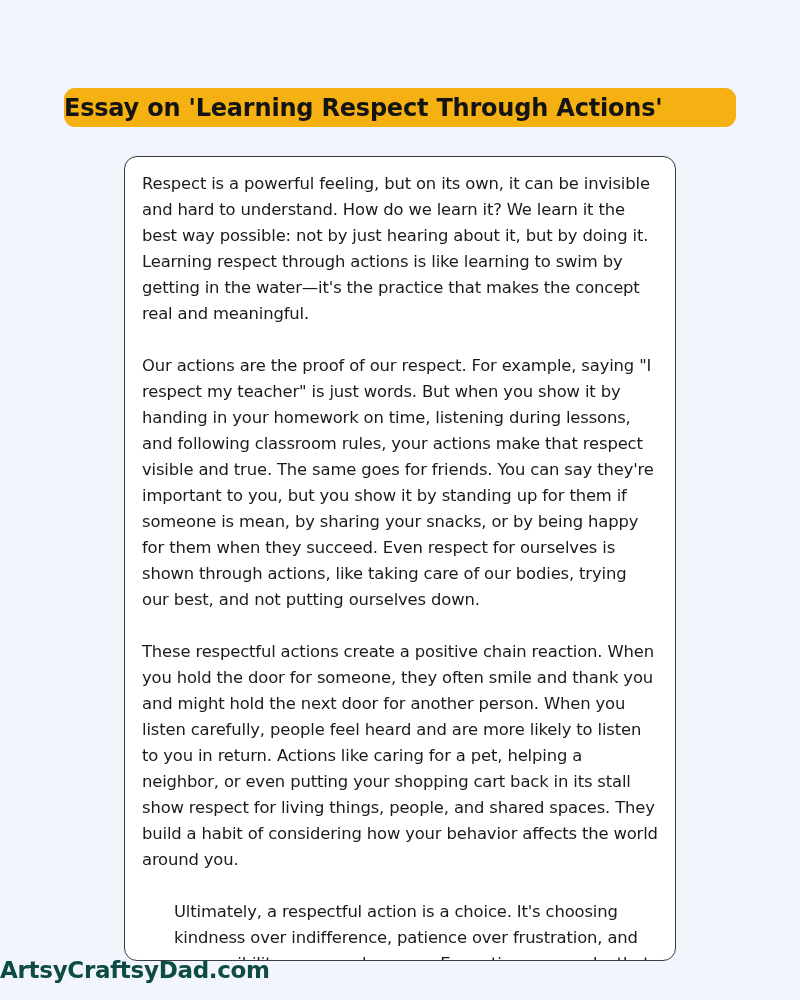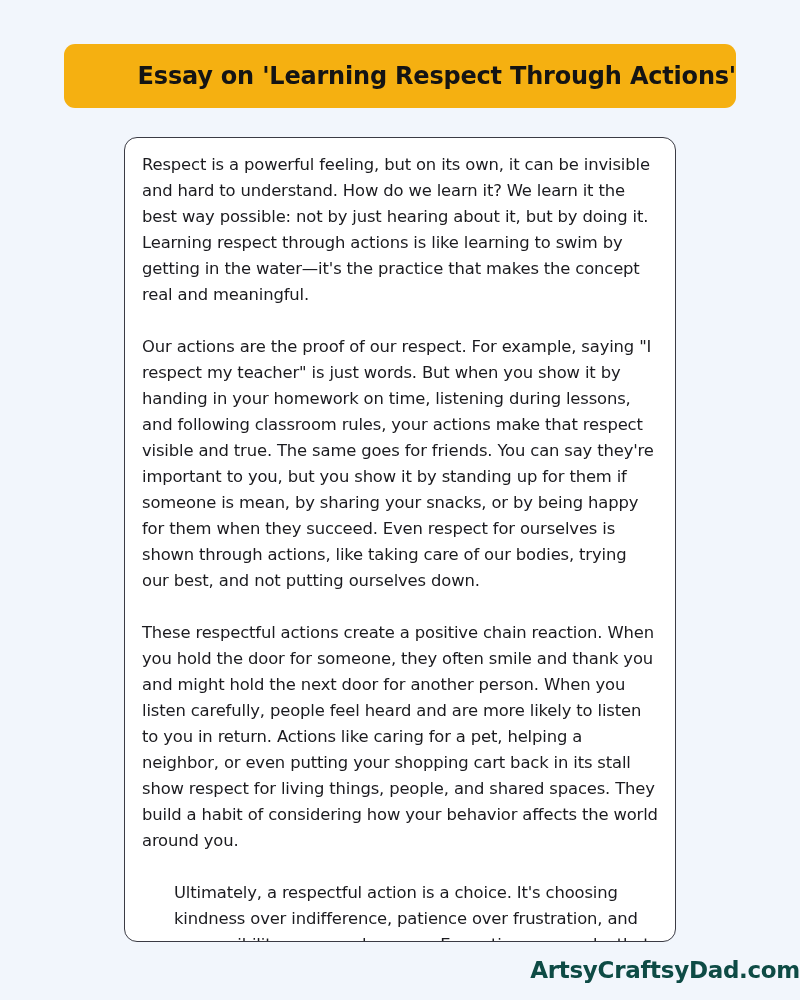--- a/index.html
+++ b/index.html
@@ -17,29 +17,29 @@
   .page {
     position: relative;
     width: 800px;
     height: 1000px;
     box-sizing: border-box;
     display: flex;
     flex-direction: column;
     align-items: center;
   }
   .title-badge {
-    margin-top: 44px;
+    margin-top: 88px;
     width: 672px;
-    height: 64px;
+    height: 39px;
     box-sizing: border-box;
     background: #f5b011;
     border-radius: 11px;
     display: flex;
     align-items: center;
-    justify-content: flex-end;
+    justify-content: flex-start;
   }
   .title-text {
     font-family: "DejaVu Sans", sans-serif;
     font-size: 24px;
     font-weight: bold;
     color: #141414;
     letter-spacing: -0.2px;
     white-space: nowrap;
     line-height: 1;
   }
@@ -67,21 +67,21 @@
   }
   .essay-body p:last-child {
     margin-bottom: 0;
     margin-left: 32px;
   }
   .footer {
     position: absolute;
     left: 0;
     right: 0;
     bottom: 18px;
-    text-align: right;
+    text-align: left;
   }
   .footer-brand {
     font-family: "DejaVu Sans", sans-serif;
     font-size: 23px;
     font-weight: bold;
     color: #0e4b45;
     letter-spacing: -0.3px;
     line-height: 1;
   }
 </style>

